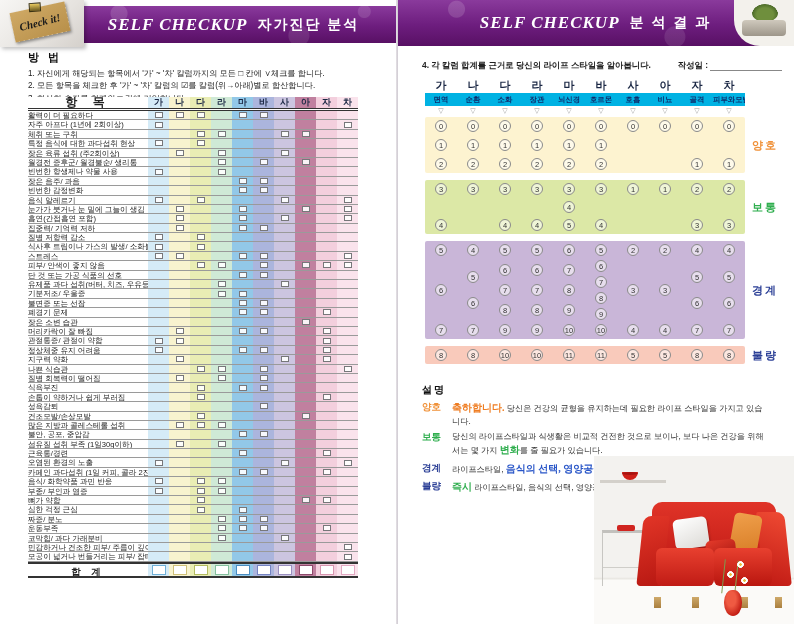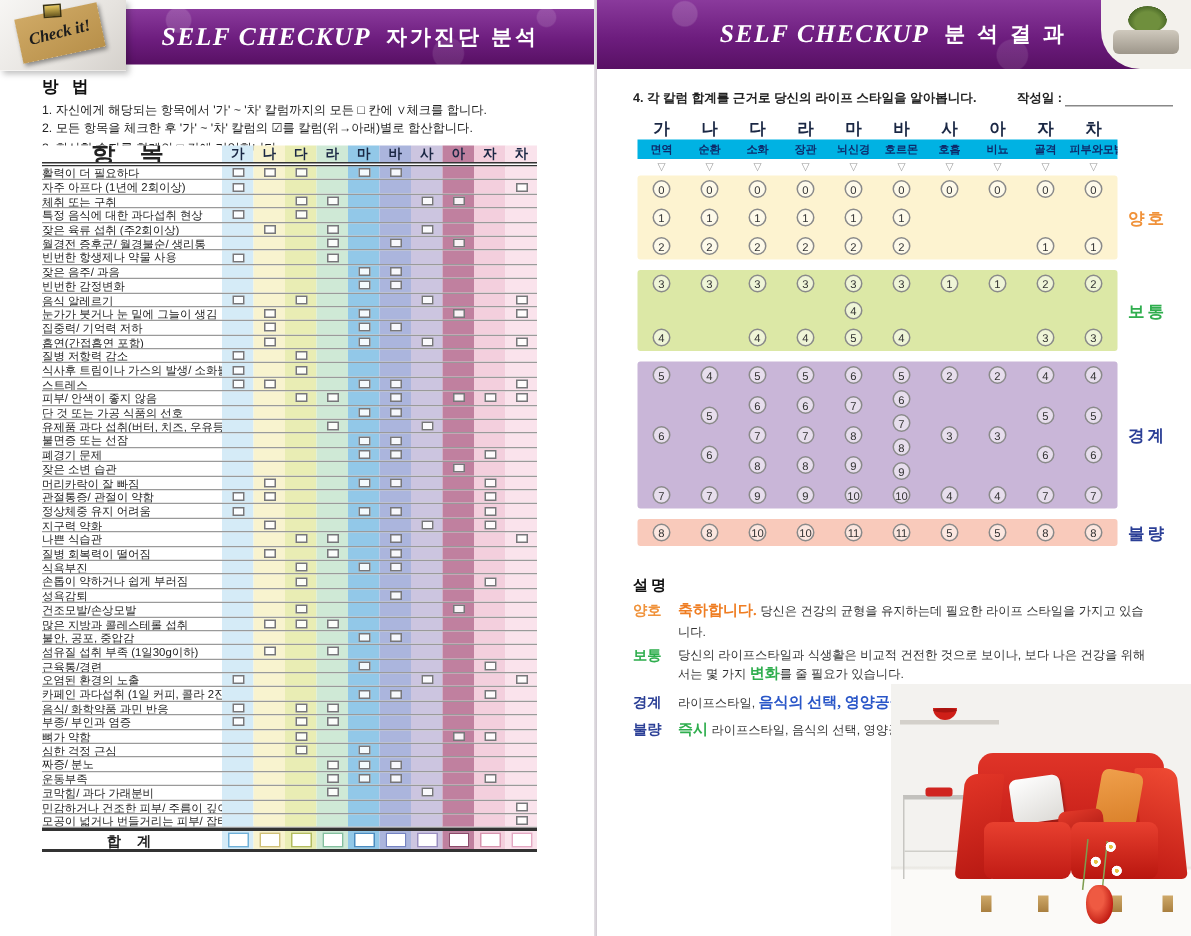--- a/index.html
+++ b/index.html
@@ -28,21 +28,21 @@
   .plant2{position:absolute;left:8px;top:20px;width:44px;height:16px;background:linear-gradient(180deg,#cfc9bd,#9d968a);border-radius:4px;}
 
   
   .method{position:absolute;left:28px;top:50px;width:350px;}
   .method-h{font-size:11px;font-weight:bold;color:#111;letter-spacing:3px;margin-bottom:3px;}
   .step{font-size:8.2px;color:#222;line-height:1.5;white-space:nowrap;}
 
   
   .ctable{position:absolute;left:28px;top:97px;width:330px;}
   .thead{display:flex;height:14px;border-bottom:3px double #333;}
-  .thead .tlabel{font-weight:bold;font-size:16px;letter-spacing:6px;display:flex;align-items:center;justify-content:center;}
+  .thead .tlabel{font-weight:bold;font-size:12px;letter-spacing:6px;display:flex;align-items:center;justify-content:center;}
   .thead .tcell{font-weight:bold;font-size:9px;color:#1a2744;display:flex;align-items:center;justify-content:center;}
   .trow{display:flex;height:9.4px;border-bottom:1px solid #9a9a9a;}
   .tlabel{width:120px;font-size:7.6px;color:#222;line-height:9px;white-space:nowrap;overflow:hidden;background:#fff;}
   .tcell{width:21px;display:flex;align-items:center;justify-content:center;}
   .cbx{width:8px;height:6px;border:1px solid #77777a;background:rgba(255,255,255,.9);}
   .trow-total{display:flex;height:16px;border-top:2px solid #333;border-bottom:2px solid #333;}
   .trow-total .tlabel{font-size:9.5px;font-weight:bold;letter-spacing:4px;line-height:16px;text-align:center;}
   .tbox{width:14px;height:10px;background:#fff;border:1.5px solid #888;}
 
   
@@ -338,58 +338,58 @@
           <div class="tcell" style="background: rgb(204, 197, 224);"></div>
           <div class="tcell" style="background: rgb(192, 128, 159);">
             <div class="cbx"></div>
           </div>
           <div class="tcell" style="background: rgb(243, 207, 221);"></div>
           <div class="tcell" style="background: rgb(250, 227, 236);">
             <div class="cbx"></div>
           </div>
         </div>
         <div class="trow">
+          <div class="tlabel">흡연(간접흡연 포함)</div>
+          <div class="tcell" style="background: rgb(213, 235, 247);"></div>
+          <div class="tcell" style="background: rgb(248, 243, 207);">
+            <div class="cbx"></div>
+          </div>
+          <div class="tcell" style="background: rgb(233, 237, 180);"></div>
+          <div class="tcell" style="background: rgb(207, 233, 214);"></div>
+          <div class="tcell" style="background: rgb(146, 200, 232);">
+            <div class="cbx"></div>
+          </div>
+          <div class="tcell" style="background: rgb(171, 181, 221);"></div>
+          <div class="tcell" style="background: rgb(204, 197, 224);">
+            <div class="cbx"></div>
+          </div>
+          <div class="tcell" style="background: rgb(192, 128, 159);"></div>
+          <div class="tcell" style="background: rgb(243, 207, 221);"></div>
+          <div class="tcell" style="background: rgb(250, 227, 236);">
+            <div class="cbx"></div>
+          </div>
+        </div>
+        <div class="trow">
           <div class="tlabel">집중력/ 기억력 저하</div>
           <div class="tcell" style="background: rgb(213, 235, 247);"></div>
           <div class="tcell" style="background: rgb(248, 243, 207);">
             <div class="cbx"></div>
           </div>
           <div class="tcell" style="background: rgb(233, 237, 180);"></div>
           <div class="tcell" style="background: rgb(207, 233, 214);"></div>
           <div class="tcell" style="background: rgb(146, 200, 232);">
             <div class="cbx"></div>
           </div>
           <div class="tcell" style="background: rgb(171, 181, 221);">
             <div class="cbx"></div>
           </div>
           <div class="tcell" style="background: rgb(204, 197, 224);"></div>
           <div class="tcell" style="background: rgb(192, 128, 159);"></div>
           <div class="tcell" style="background: rgb(243, 207, 221);"></div>
           <div class="tcell" style="background: rgb(250, 227, 236);"></div>
-        </div>
-        <div class="trow">
-          <div class="tlabel">흡연(간접흡연 포함)</div>
-          <div class="tcell" style="background: rgb(213, 235, 247);"></div>
-          <div class="tcell" style="background: rgb(248, 243, 207);">
-            <div class="cbx"></div>
-          </div>
-          <div class="tcell" style="background: rgb(233, 237, 180);"></div>
-          <div class="tcell" style="background: rgb(207, 233, 214);"></div>
-          <div class="tcell" style="background: rgb(146, 200, 232);">
-            <div class="cbx"></div>
-          </div>
-          <div class="tcell" style="background: rgb(171, 181, 221);"></div>
-          <div class="tcell" style="background: rgb(204, 197, 224);">
-            <div class="cbx"></div>
-          </div>
-          <div class="tcell" style="background: rgb(192, 128, 159);"></div>
-          <div class="tcell" style="background: rgb(243, 207, 221);"></div>
-          <div class="tcell" style="background: rgb(250, 227, 236);">
-            <div class="cbx"></div>
-          </div>
         </div>
         <div class="trow">
           <div class="tlabel">질병 저항력 감소</div>
           <div class="tcell" style="background: rgb(213, 235, 247);">
             <div class="cbx"></div>
           </div>
           <div class="tcell" style="background: rgb(248, 243, 207);"></div>
           <div class="tcell" style="background: rgb(233, 237, 180);">
             <div class="cbx"></div>
           </div>
@@ -489,20 +489,37 @@
           <div class="tcell" style="background: rgb(248, 243, 207);"></div>
           <div class="tcell" style="background: rgb(233, 237, 180);"></div>
           <div class="tcell" style="background: rgb(207, 233, 214);">
             <div class="cbx"></div>
           </div>
           <div class="tcell" style="background: rgb(146, 200, 232);"></div>
           <div class="tcell" style="background: rgb(171, 181, 221);"></div>
           <div class="tcell" style="background: rgb(204, 197, 224);">
             <div class="cbx"></div>
           </div>
+          <div class="tcell" style="background: rgb(192, 128, 159);"></div>
+          <div class="tcell" style="background: rgb(243, 207, 221);"></div>
+          <div class="tcell" style="background: rgb(250, 227, 236);"></div>
+        </div>
+        <div class="trow">
+          <div class="tlabel">기분저조/ 우울증</div>
+          <div class="tcell" style="background: rgb(213, 235, 247);"></div>
+          <div class="tcell" style="background: rgb(248, 243, 207);"></div>
+          <div class="tcell" style="background: rgb(233, 237, 180);"></div>
+          <div class="tcell" style="background: rgb(207, 233, 214);">
+            <div class="cbx"></div>
+          </div>
+          <div class="tcell" style="background: rgb(146, 200, 232);">
+            <div class="cbx"></div>
+          </div>
+          <div class="tcell" style="background: rgb(171, 181, 221);"></div>
+          <div class="tcell" style="background: rgb(204, 197, 224);"></div>
           <div class="tcell" style="background: rgb(192, 128, 159);"></div>
           <div class="tcell" style="background: rgb(243, 207, 221);"></div>
           <div class="tcell" style="background: rgb(250, 227, 236);"></div>
         </div>
         <div class="trow">
           <div class="tlabel">불면증 또는 선잠</div>
           <div class="tcell" style="background: rgb(213, 235, 247);"></div>
           <div class="tcell" style="background: rgb(248, 243, 207);"></div>
           <div class="tcell" style="background: rgb(233, 237, 180);"></div>
           <div class="tcell" style="background: rgb(207, 233, 214);"></div>

